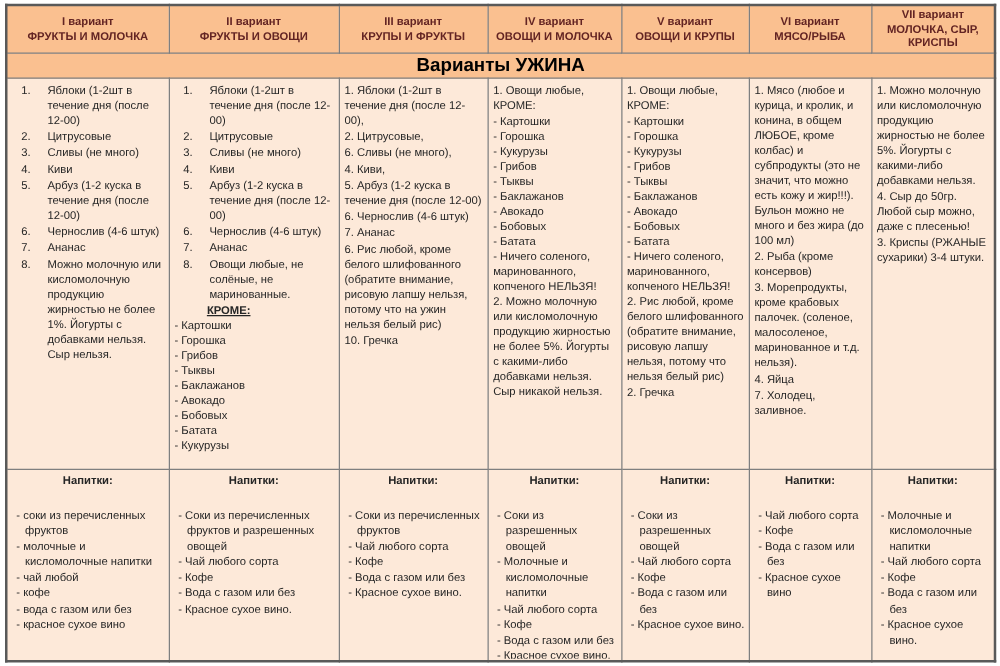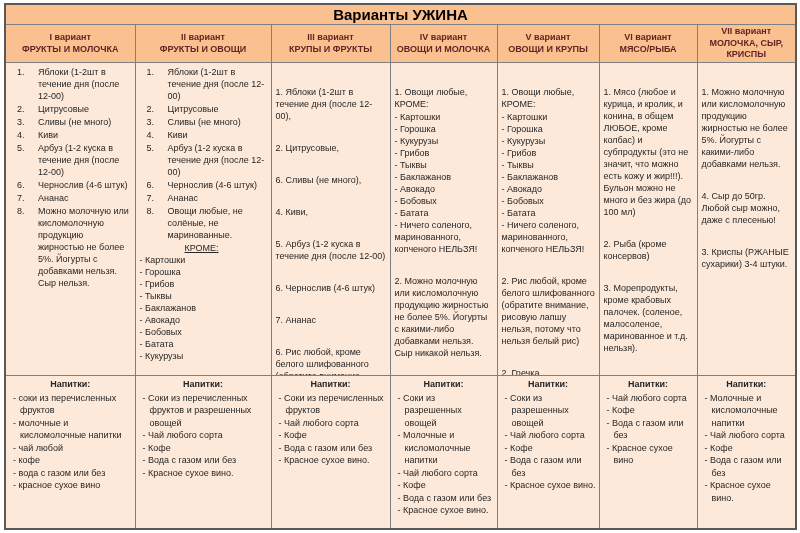--- a/index.html
+++ b/index.html
@@ -19,73 +19,73 @@
         font-size:9px;line-height:1.3;text-align:center;vertical-align:middle;
         height:35px;padding:1px 2px;}
   .body-cell{background:var(--cell);color:var(--bodytext);vertical-align:top;
         font-size:9px;line-height:12px;height:313px;padding:3px 3px 0 0;}
   .drinks-cell{background:var(--cell);color:var(--bodytext);vertical-align:top;
         font-size:9px;line-height:12.5px;height:153px;padding:2px 3px 0 3px;}
   .wrap{max-height:309px;overflow:hidden;}
   .drinks-wrap{max-height:149px;overflow:hidden;}
   .num-item{display:grid;grid-template-columns:21px 1fr;padding-left:11px;margin-bottom:1px;}
   .marker{text-align:left;}
-  .p{padding-left:4px;margin-bottom:1px;margin-top:20px;}
+  .p{padding-left:4px;margin-bottom:1px;}
   .dash{padding-left:4px;}
   .hang{padding-left:11px;text-indent:-7px;}
-  .krome{font-weight:normal;text-decoration:underline;margin-left:49px;}
-  .drinks-title{text-align:center;font-weight:bold;margin-bottom:1px;}
+  .krome{font-weight:bold;text-decoration:underline;margin-left:30px;}
+  .drinks-title{text-align:center;font-weight:bold;margin-bottom:15px;}
 </style>
 </head>
 <body>
 
 <table>
   <colgroup>
     <col style="width:130px">
       <col style="width:136px">
       <col style="width:119px">
     <col style="width:107px">
       <col style="width:102px">
       <col style="width:98px">
     <col style="width:99px">
   </colgroup>
   <tbody>
-      <tr>
+      <tr id="header-row">
+        <th class="hdr-cell">
+          <div>I вариант</div>
+          <div>ФРУКТЫ И МОЛОЧКА</div>
+        </th>
+        <th class="hdr-cell">
+          <div>II вариант</div>
+          <div>ФРУКТЫ И ОВОЩИ</div>
+        </th>
+        <th class="hdr-cell">
+          <div>III вариант</div>
+          <div>КРУПЫ И ФРУКТЫ</div>
+        </th>
+        <th class="hdr-cell">
+          <div>IV вариант</div>
+          <div>ОВОЩИ И МОЛОЧКА</div>
+        </th>
+        <th class="hdr-cell">
+          <div>V вариант</div>
+          <div>ОВОЩИ И КРУПЫ</div>
+        </th>
+        <th class="hdr-cell">
+          <div>VI вариант</div>
+          <div>МЯСО/РЫБА</div>
+        </th>
+        <th class="hdr-cell">
+          <div>VII вариант</div>
+          <div>МОЛОЧКА, СЫР, КРИСПЫ</div>
+        </th>
+      </tr>
+  <tr>
     <td colspan="7" class="title-cell">Варианты УЖИНА</td>
   </tr>
-  <tr id="header-row">
-        <th class="hdr-cell">
-          <div>I вариант</div>
-          <div>ФРУКТЫ И МОЛОЧКА</div>
-        </th>
-        <th class="hdr-cell">
-          <div>II вариант</div>
-          <div>ФРУКТЫ И ОВОЩИ</div>
-        </th>
-        <th class="hdr-cell">
-          <div>III вариант</div>
-          <div>КРУПЫ И ФРУКТЫ</div>
-        </th>
-        <th class="hdr-cell">
-          <div>IV вариант</div>
-          <div>ОВОЩИ И МОЛОЧКА</div>
-        </th>
-        <th class="hdr-cell">
-          <div>V вариант</div>
-          <div>ОВОЩИ И КРУПЫ</div>
-        </th>
-        <th class="hdr-cell">
-          <div>VI вариант</div>
-          <div>МЯСО/РЫБА</div>
-        </th>
-        <th class="hdr-cell">
-          <div>VII вариант</div>
-          <div>МОЛОЧКА, СЫР, КРИСПЫ</div>
-        </th>
-      </tr>
   <tr id="items-row">
         <td class="body-cell">
           <div class="wrap">
             <div class="num-item">
               <span class="marker">1.</span>
               <span>Яблоки (1-2шт в течение дня (после 12-00)</span>
             </div>
             <div class="num-item">
               <span class="marker">2.</span>
               <span>Цитрусовые</span>
@@ -105,21 +105,21 @@
             <div class="num-item">
               <span class="marker">6.</span>
               <span>Чернослив (4-6 штук)</span>
             </div>
             <div class="num-item">
               <span class="marker">7.</span>
               <span>Ананас</span>
             </div>
             <div class="num-item">
               <span class="marker">8.</span>
-              <span>Можно молочную или кисломолочную продукцию жирностью не более 5%. Йогурты с добавками нельзя. Сыр нельзя.</span>
+              <span>Можно молочную или кисломолочную продукцию жирностью не более 1%. Йогурты с добавками нельзя. Сыр нельзя.</span>
             </div>
           </div>
         </td>
         <td class="body-cell">
           <div class="wrap">
             <div class="num-item">
               <span class="marker">1.</span>
               <span>Яблоки (1-2шт в течение дня (после 12-00)</span>
             </div>
             <div class="num-item">

